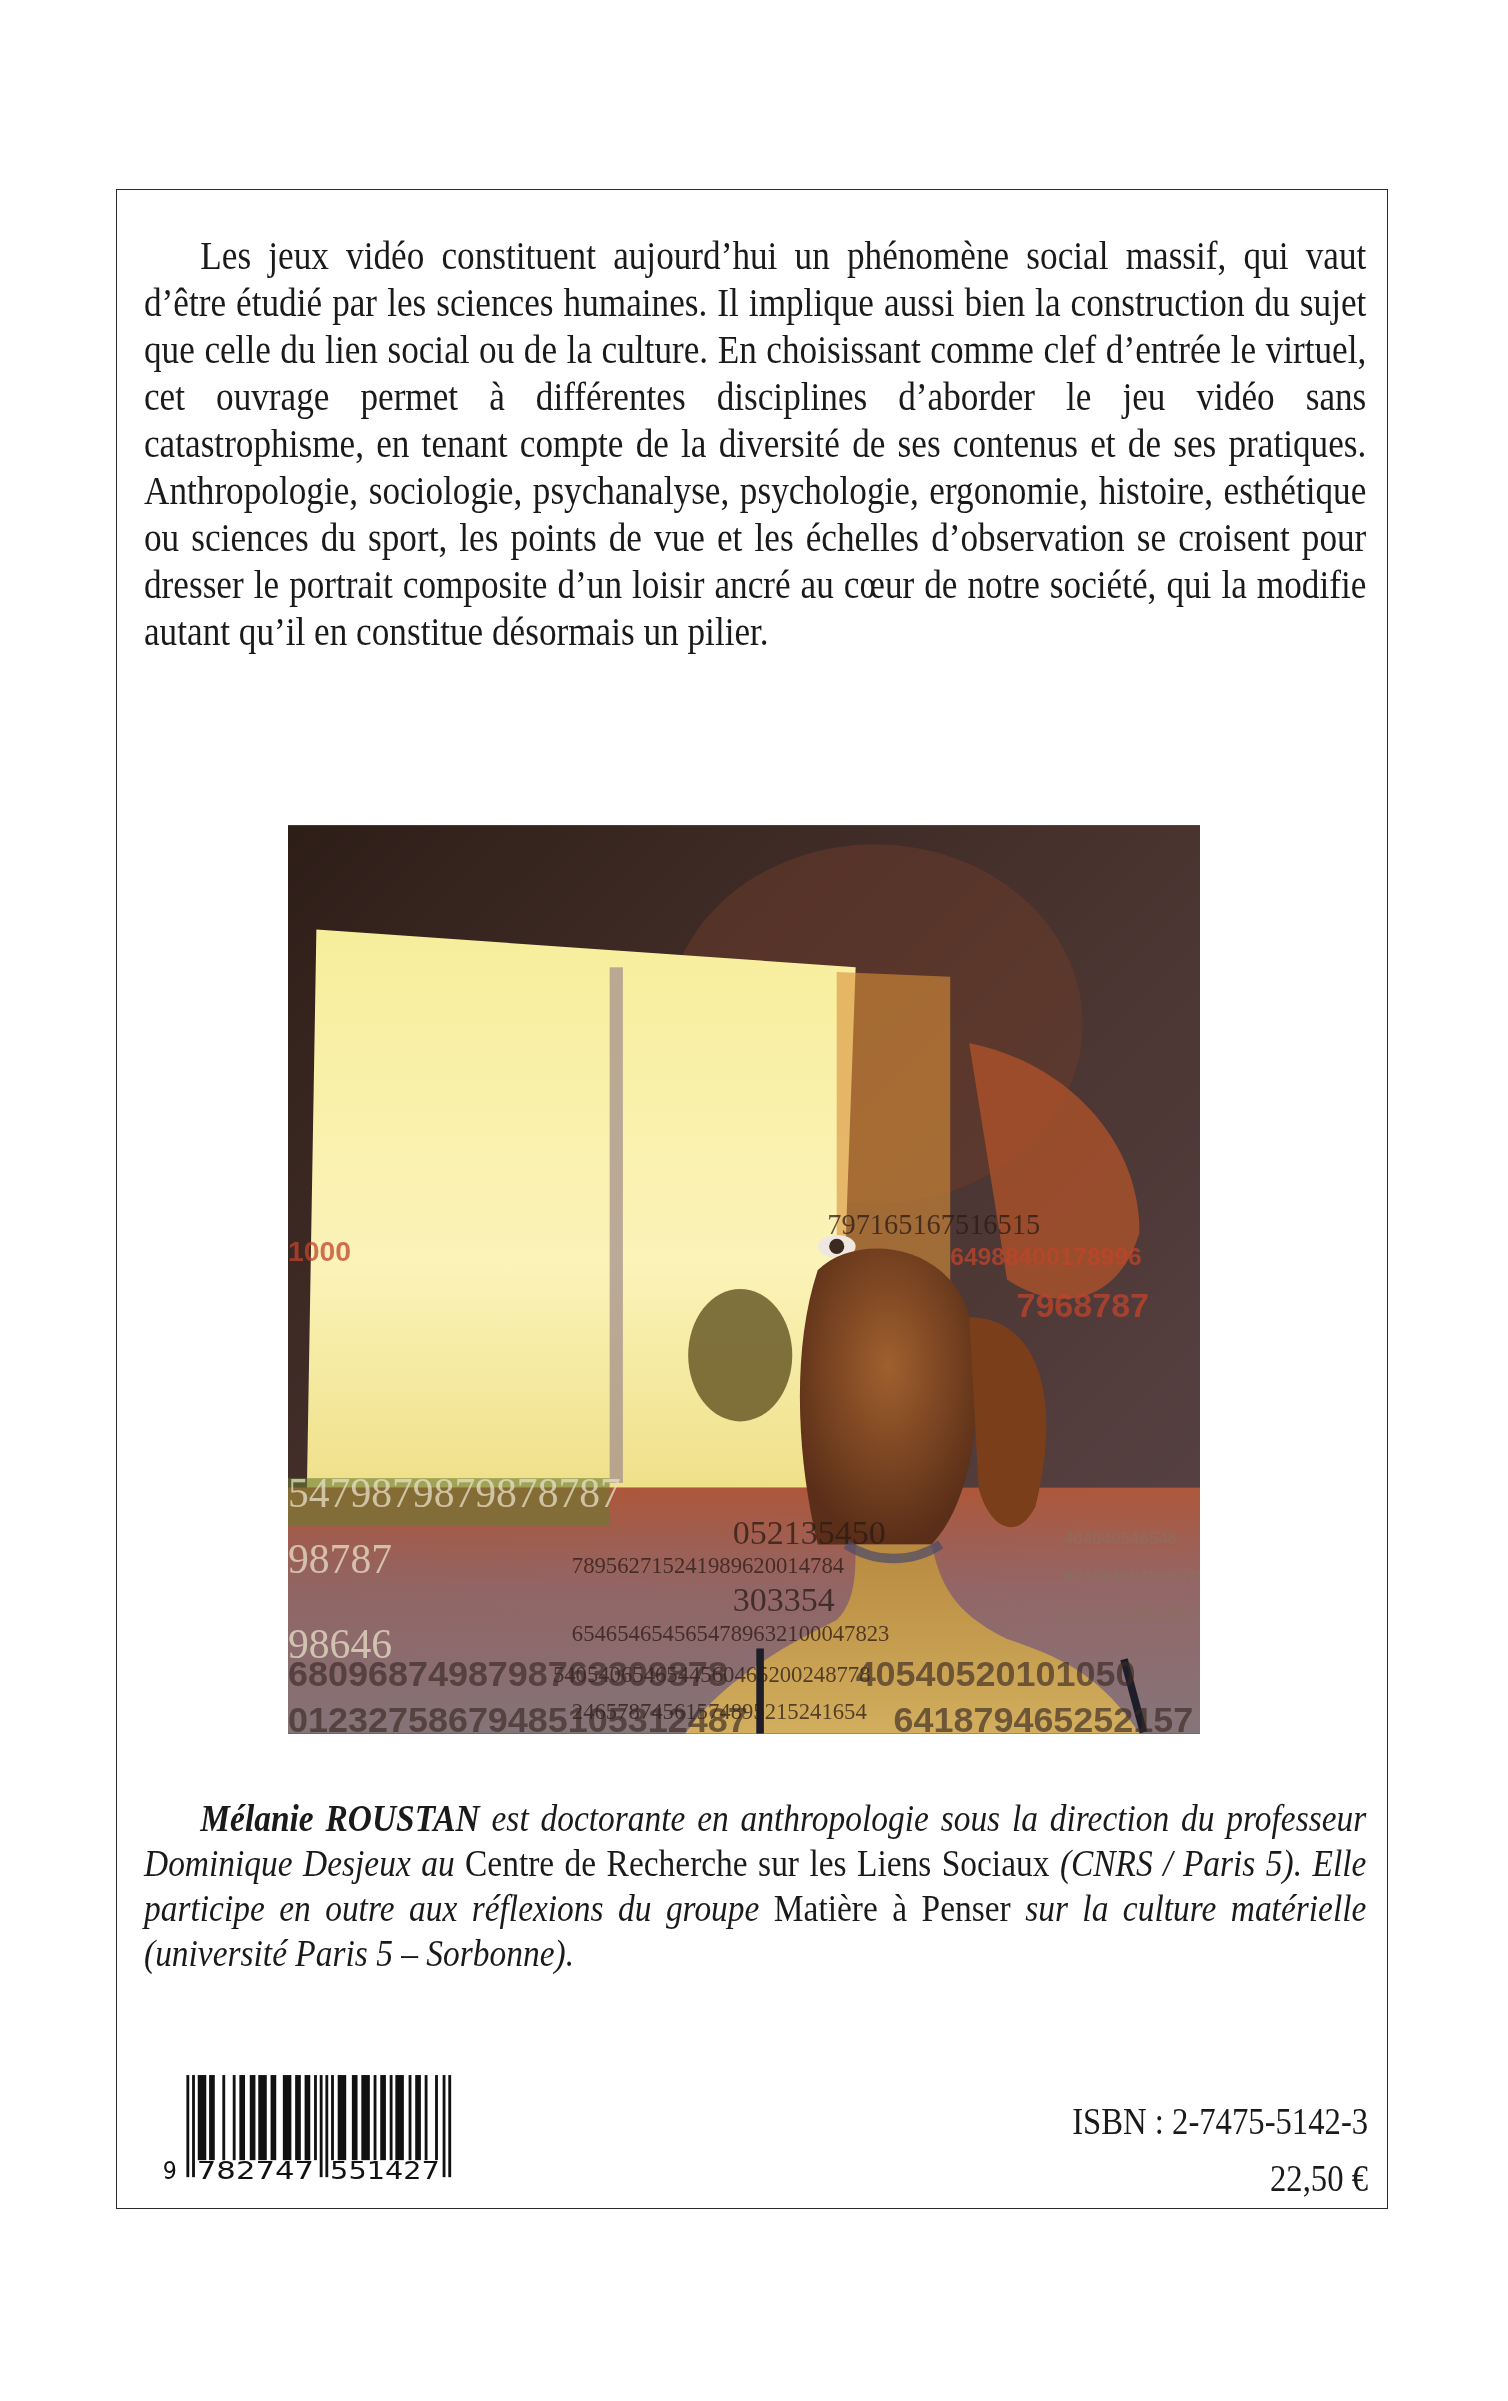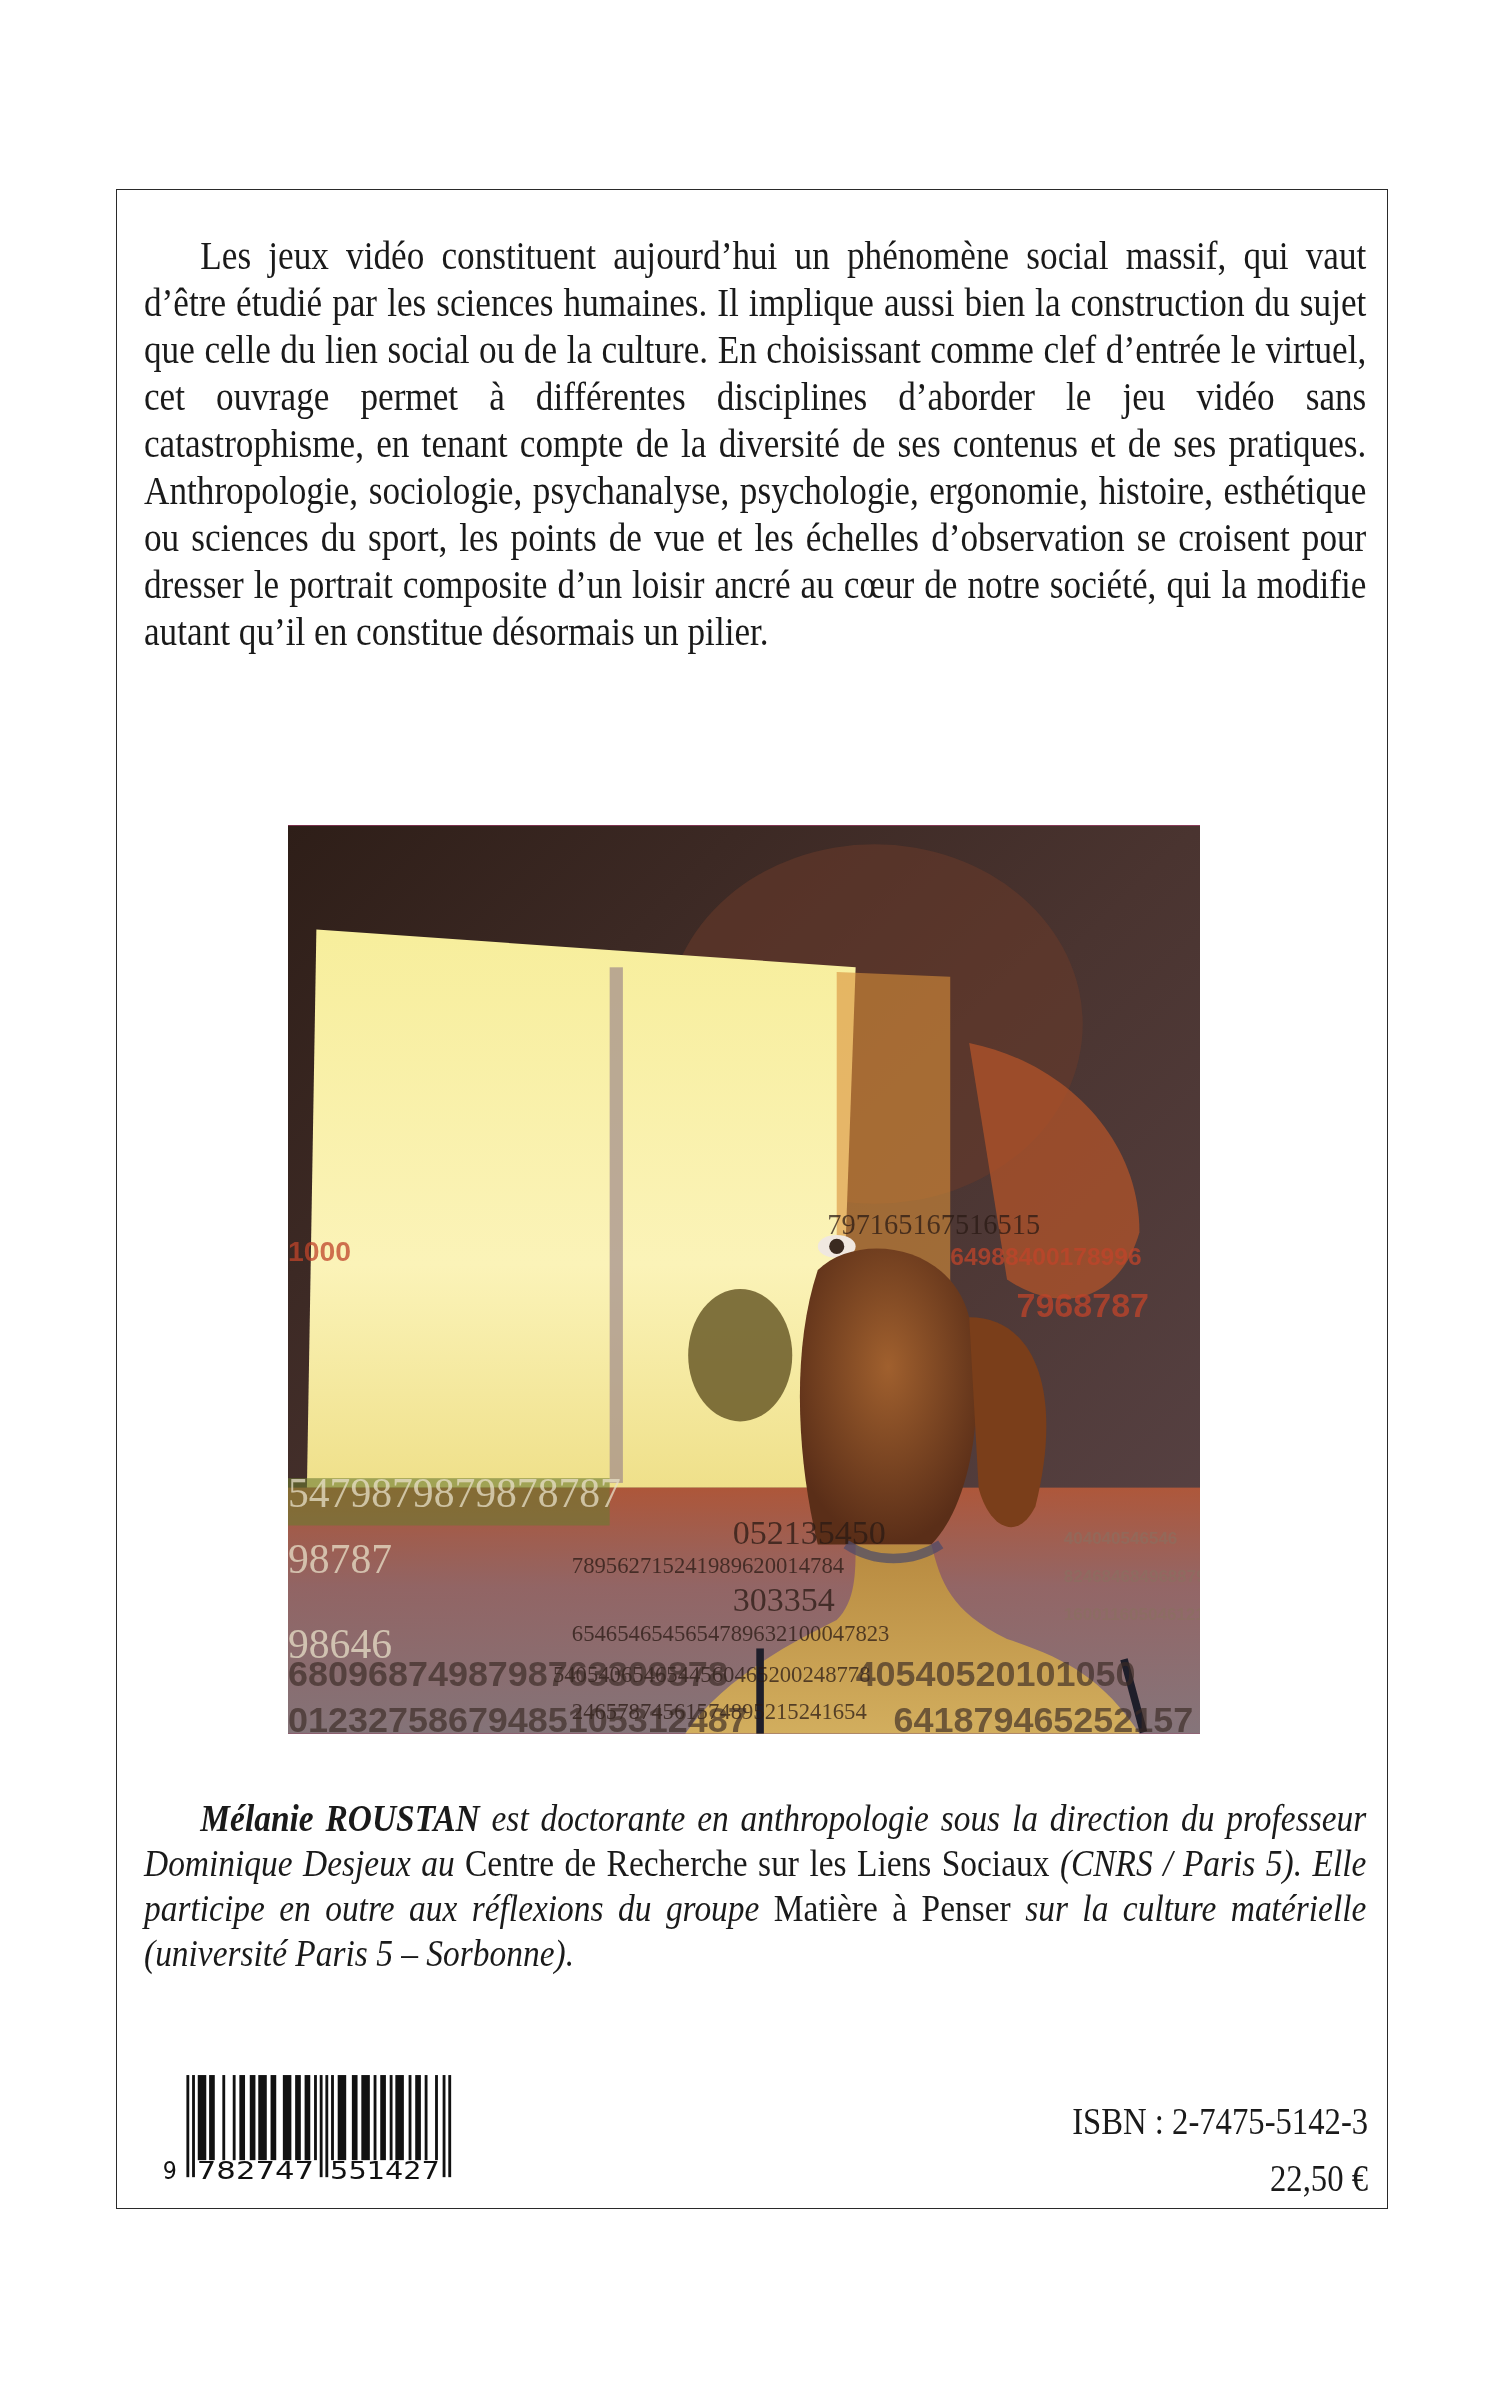--- a/index.html
+++ b/index.html
@@ -10,21 +10,21 @@
   }
   .blurb {
     position: absolute; left: 144px; top: 232px; width: 1223px;
     font-family: "Liberation Serif", serif; font-size: 40px; line-height: 47px;
     color: #1a1a1a; text-align: justify; margin: 0;
     transform: scaleX(0.88); transform-origin: left top; width: 1389px;
   }
   .blurb p { margin: 0; text-indent: 64px; text-align: justify; text-align-last: left; }
   .art {
     position: absolute; left: 288px; top: 825px; width: 912px; height: 909px;
-    overflow: hidden; background: #ec4899;
+    overflow: hidden; background: #c2410c;
   }
   .art svg { display: block; }
   .bio {
     position: absolute; left: 144px; top: 1796px; width: 1389px;
     font-family: "Liberation Serif", serif; font-size: 38px; line-height: 45px;
     color: #1a1a1a; margin: 0;
     transform: scaleX(0.88); transform-origin: left top;
   }
   .bio p { margin: 0; text-indent: 64px; text-align: justify; text-align-last: left; }
   .bio .it { font-style: italic; }

